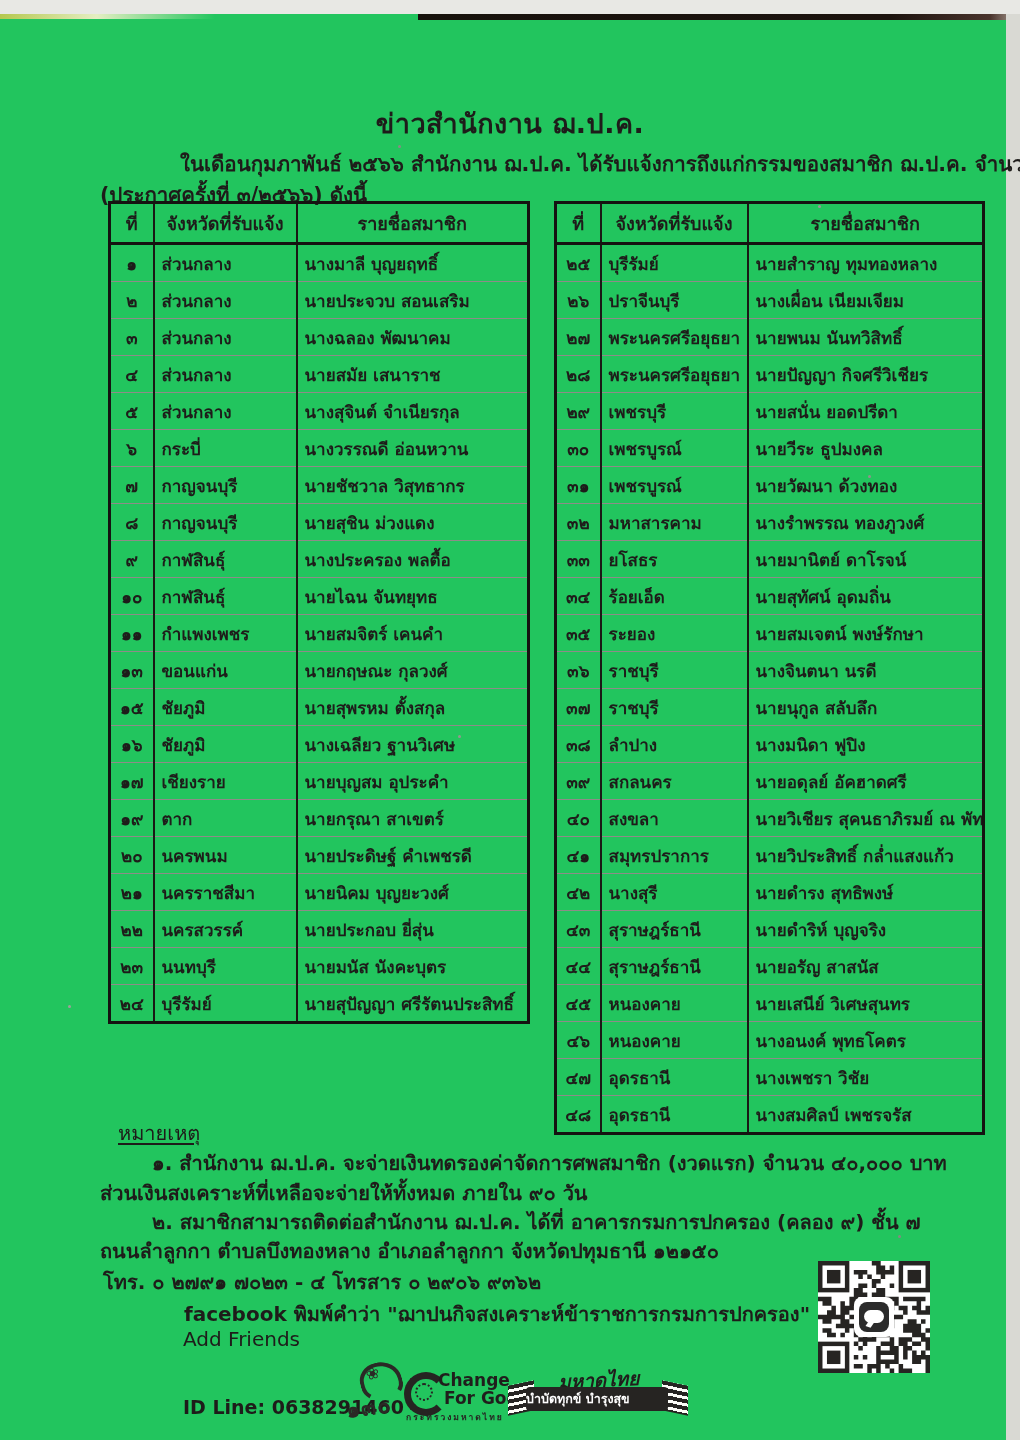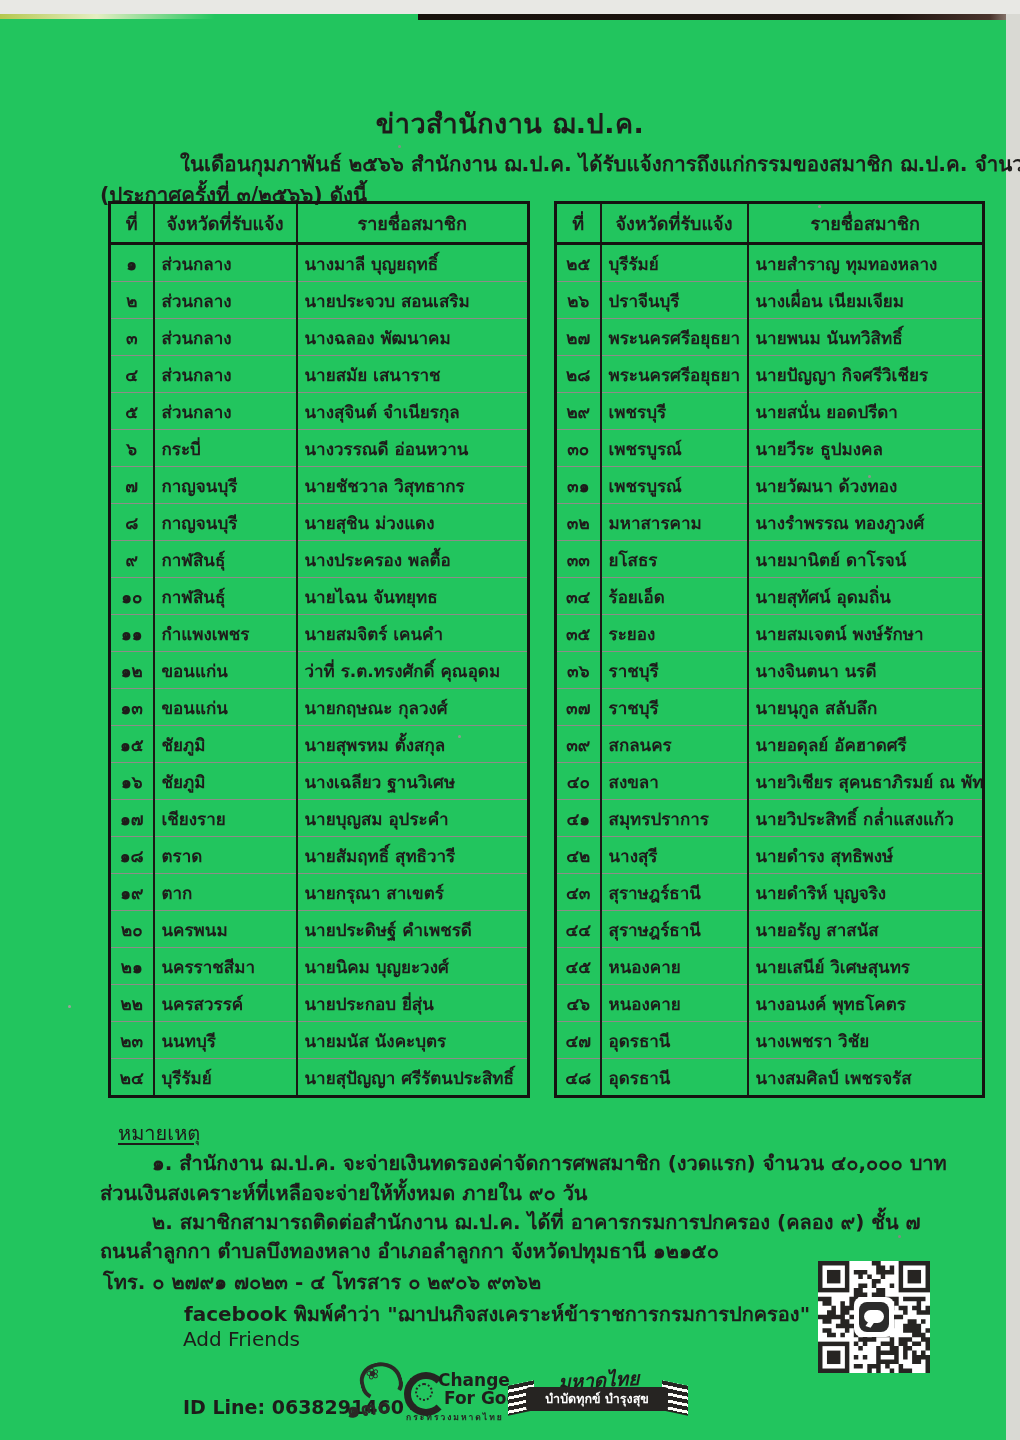--- a/index.html
+++ b/index.html
@@ -67,21 +67,21 @@
   .cfg .cmark{position:absolute;left:0;top:2px;width:30px;height:30px;border:7px solid #262422;
     border-radius:50%;border-right-color:transparent;}
   .cfg .cmark::after{content:"";position:absolute;left:4px;top:4px;width:14px;height:14px;
     border:2px dotted #262422;border-radius:50%;}
   .cfg .t1{position:absolute;left:34px;top:0;font-size:17px;font-weight:bold;color:#201e1c;}
   .cfg .t2{position:absolute;left:40px;top:18px;font-size:17px;font-weight:bold;color:#201e1c;white-space:nowrap;}
   .cfg .t3{position:absolute;left:2px;top:40px;font-size:8.5px;font-weight:bold;letter-spacing:2px;
     color:#262422;white-space:nowrap;}
   .ribbon{position:absolute;left:512px;top:1355px;width:170px;height:50px;}
   .ribbon .band{position:absolute;left:14px;top:18px;width:142px;height:24px;background:#262422;
-    border-radius:4px;display:flex;align-items:center;justify-content:center;}
+    border-radius:4px;display:flex;align-items:center;}
   .ribbon .band span{color:#fff;font-size:12.5px;font-weight:bold;white-space:nowrap;}
   .ribbon .tail{position:absolute;top:14px;width:26px;height:30px;background:
     repeating-linear-gradient(180deg,#262422 0 4px,#fcfcf8 4px 7px);}
   .ribbon .tail.l{left:-4px;transform:skewY(-12deg);}
   .ribbon .tail.r{right:-6px;transform:skewY(12deg);}
   .ribbon .script{position:absolute;left:46px;top:-4px;font-size:19px;font-style:italic;font-weight:bold;
     color:#201e1c;transform:rotate(-3deg);font-family:"DejaVu Serif","Liberation Serif",serif;}
 </style>
 </head>
 <body>
@@ -161,48 +161,38 @@
           <td class="c-no">๑๐</td>
           <td class="c-province">กาฬสินธุ์</td>
           <td class="c-name">นายไฉน จันทยุทธ</td>
         </tr>
         <tr>
           <td class="c-no">๑๑</td>
           <td class="c-province">กำแพงเพชร</td>
           <td class="c-name">นายสมจิตร์ เคนคำ</td>
         </tr>
         <tr>
-          <td class="c-no">๑๒</td>
-          <td class="c-province">ขอนแก่น</td>
-          <td class="c-name">ว่าที่ ร.ต.ทรงศักดิ์ คุณอุดม</td>
-        </tr>
-        <tr>
           <td class="c-no">๑๓</td>
           <td class="c-province">ขอนแก่น</td>
           <td class="c-name">นายกฤษณะ กุลวงศ์</td>
         </tr>
         <tr>
           <td class="c-no">๑๕</td>
           <td class="c-province">ชัยภูมิ</td>
           <td class="c-name">นายสุพรหม ตั้งสกุล</td>
         </tr>
         <tr>
           <td class="c-no">๑๖</td>
           <td class="c-province">ชัยภูมิ</td>
           <td class="c-name">นางเฉลียว ฐานวิเศษ</td>
         </tr>
         <tr>
           <td class="c-no">๑๗</td>
           <td class="c-province">เชียงราย</td>
           <td class="c-name">นายบุญสม อุประคำ</td>
-        </tr>
-        <tr>
-          <td class="c-no">๑๘</td>
-          <td class="c-province">ตราด</td>
-          <td class="c-name">นายสัมฤทธิ์ สุทธิวารี</td>
         </tr>
         <tr>
           <td class="c-no">๑๙</td>
           <td class="c-province">ตาก</td>
           <td class="c-name">นายกรุณา สาเขตร์</td>
         </tr>
         <tr>
           <td class="c-no">๒๐</td>
           <td class="c-province">นครพนม</td>
           <td class="c-name">นายประดิษฐ์ คำเพชรดี</td>
@@ -301,20 +291,25 @@
         </tr>
         <tr>
           <td class="c-no">๓๖</td>
           <td class="c-province">ราชบุรี</td>
           <td class="c-name">นางจินตนา นรดี</td>
         </tr>
         <tr>
           <td class="c-no">๓๗</td>
           <td class="c-province">ราชบุรี</td>
           <td class="c-name">นายนุกูล สลับลึก</td>
+        </tr>
+        <tr>
+          <td class="c-no">๓๘</td>
+          <td class="c-province">ลำปาง</td>
+          <td class="c-name">นางมนิดา ฟูปิง</td>
         </tr>
         <tr>
           <td class="c-no">๓๙</td>
           <td class="c-province">สกลนคร</td>
           <td class="c-name">นายอดุลย์ อัคฮาดศรี</td>
         </tr>
         <tr>
           <td class="c-no">๔๐</td>
           <td class="c-province">สงขลา</td>
           <td class="c-name">นายวิเชียร สุคนธาภิรมย์ ณ พัทลุง</td>

